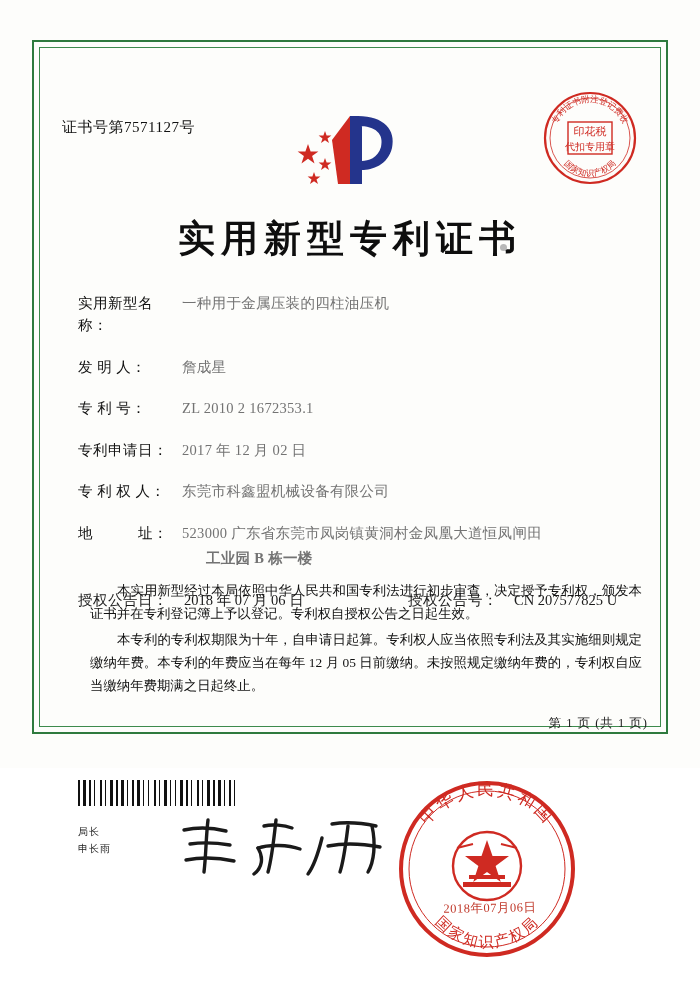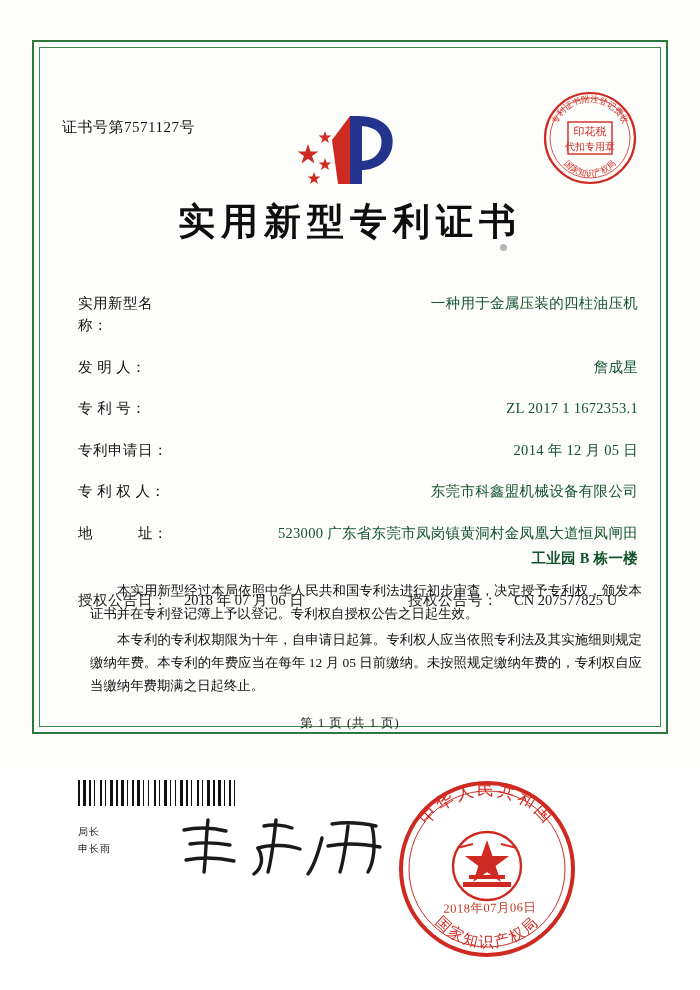--- a/index.html
+++ b/index.html
@@ -75,21 +75,21 @@
     right: 10px;
     top: 28px;
     width: 96px;
     height: 96px;
   }
 
   .title {
     position: absolute;
     left: 0;
     right: 0;
-    top: 135px;
+    top: 152px;
     text-align: center;
     font-size: 37px;
     font-weight: bold;
     letter-spacing: 6px;
     font-family: Liberation Mono, monospace;
     color: #0e0e0e;
   }
   .title-dot {
     position: absolute;
     left: 448px;
@@ -119,23 +119,22 @@
     flex: none;
     letter-spacing: 0.5px;
     color: #111;
   }
   .field-label.spread {
     display: flex;
     justify-content: space-between;
   }
   .field-value {
     flex: 1;
-    color: #14532d;
+    color: #737373;
     letter-spacing: 0.3px;
-    text-align: right;
   }
   .field-value .line2 {
     display: block;
     margin-left: 24px;
     margin-top: 3px;
     font-weight: bold;
   }
 
   .two-col {
     display: flex;
@@ -218,21 +217,21 @@
     letter-spacing: 0.5px;
     transform: rotate(-1deg);
   }
 
   
   .footer {
     position: absolute;
     left: 0;
     right: 0;
     bottom: -18px;
-    text-align: center;
+    text-align: right;
     font-size: 12.5px;
     color: #222;
     letter-spacing: 1px;
   }
 </style>
 </head>
 <body>
 
 <div class="page">
 
@@ -289,26 +288,26 @@
         <div class="field-value">一种用于金属压装的四柱油压机</div>
       </div>
 
       <div class="field-row">
         <div class="field-label spread">发 明 人：</div>
         <div class="field-value">詹成星</div>
       </div>
 
       <div class="field-row">
         <div class="field-label spread">专 利 号：</div>
-        <div class="field-value">ZL 2017 1 1672353.1</div>
+        <div class="field-value">ZL 2010 2 1672353.1</div>
       </div>
 
       <div class="field-row">
         <div class="field-label">专利申请日：</div>
-        <div class="field-value">2014 年 12 月 05 日</div>
+        <div class="field-value">2017 年 12 月 02 日</div>
       </div>
 
       <div class="field-row">
         <div class="field-label spread">专 利 权 人：</div>
         <div class="field-value">东莞市科鑫盟机械设备有限公司</div>
       </div>
 
       <div class="field-row">
         <div class="field-label">地　　　址：</div>
         <div class="field-value">

